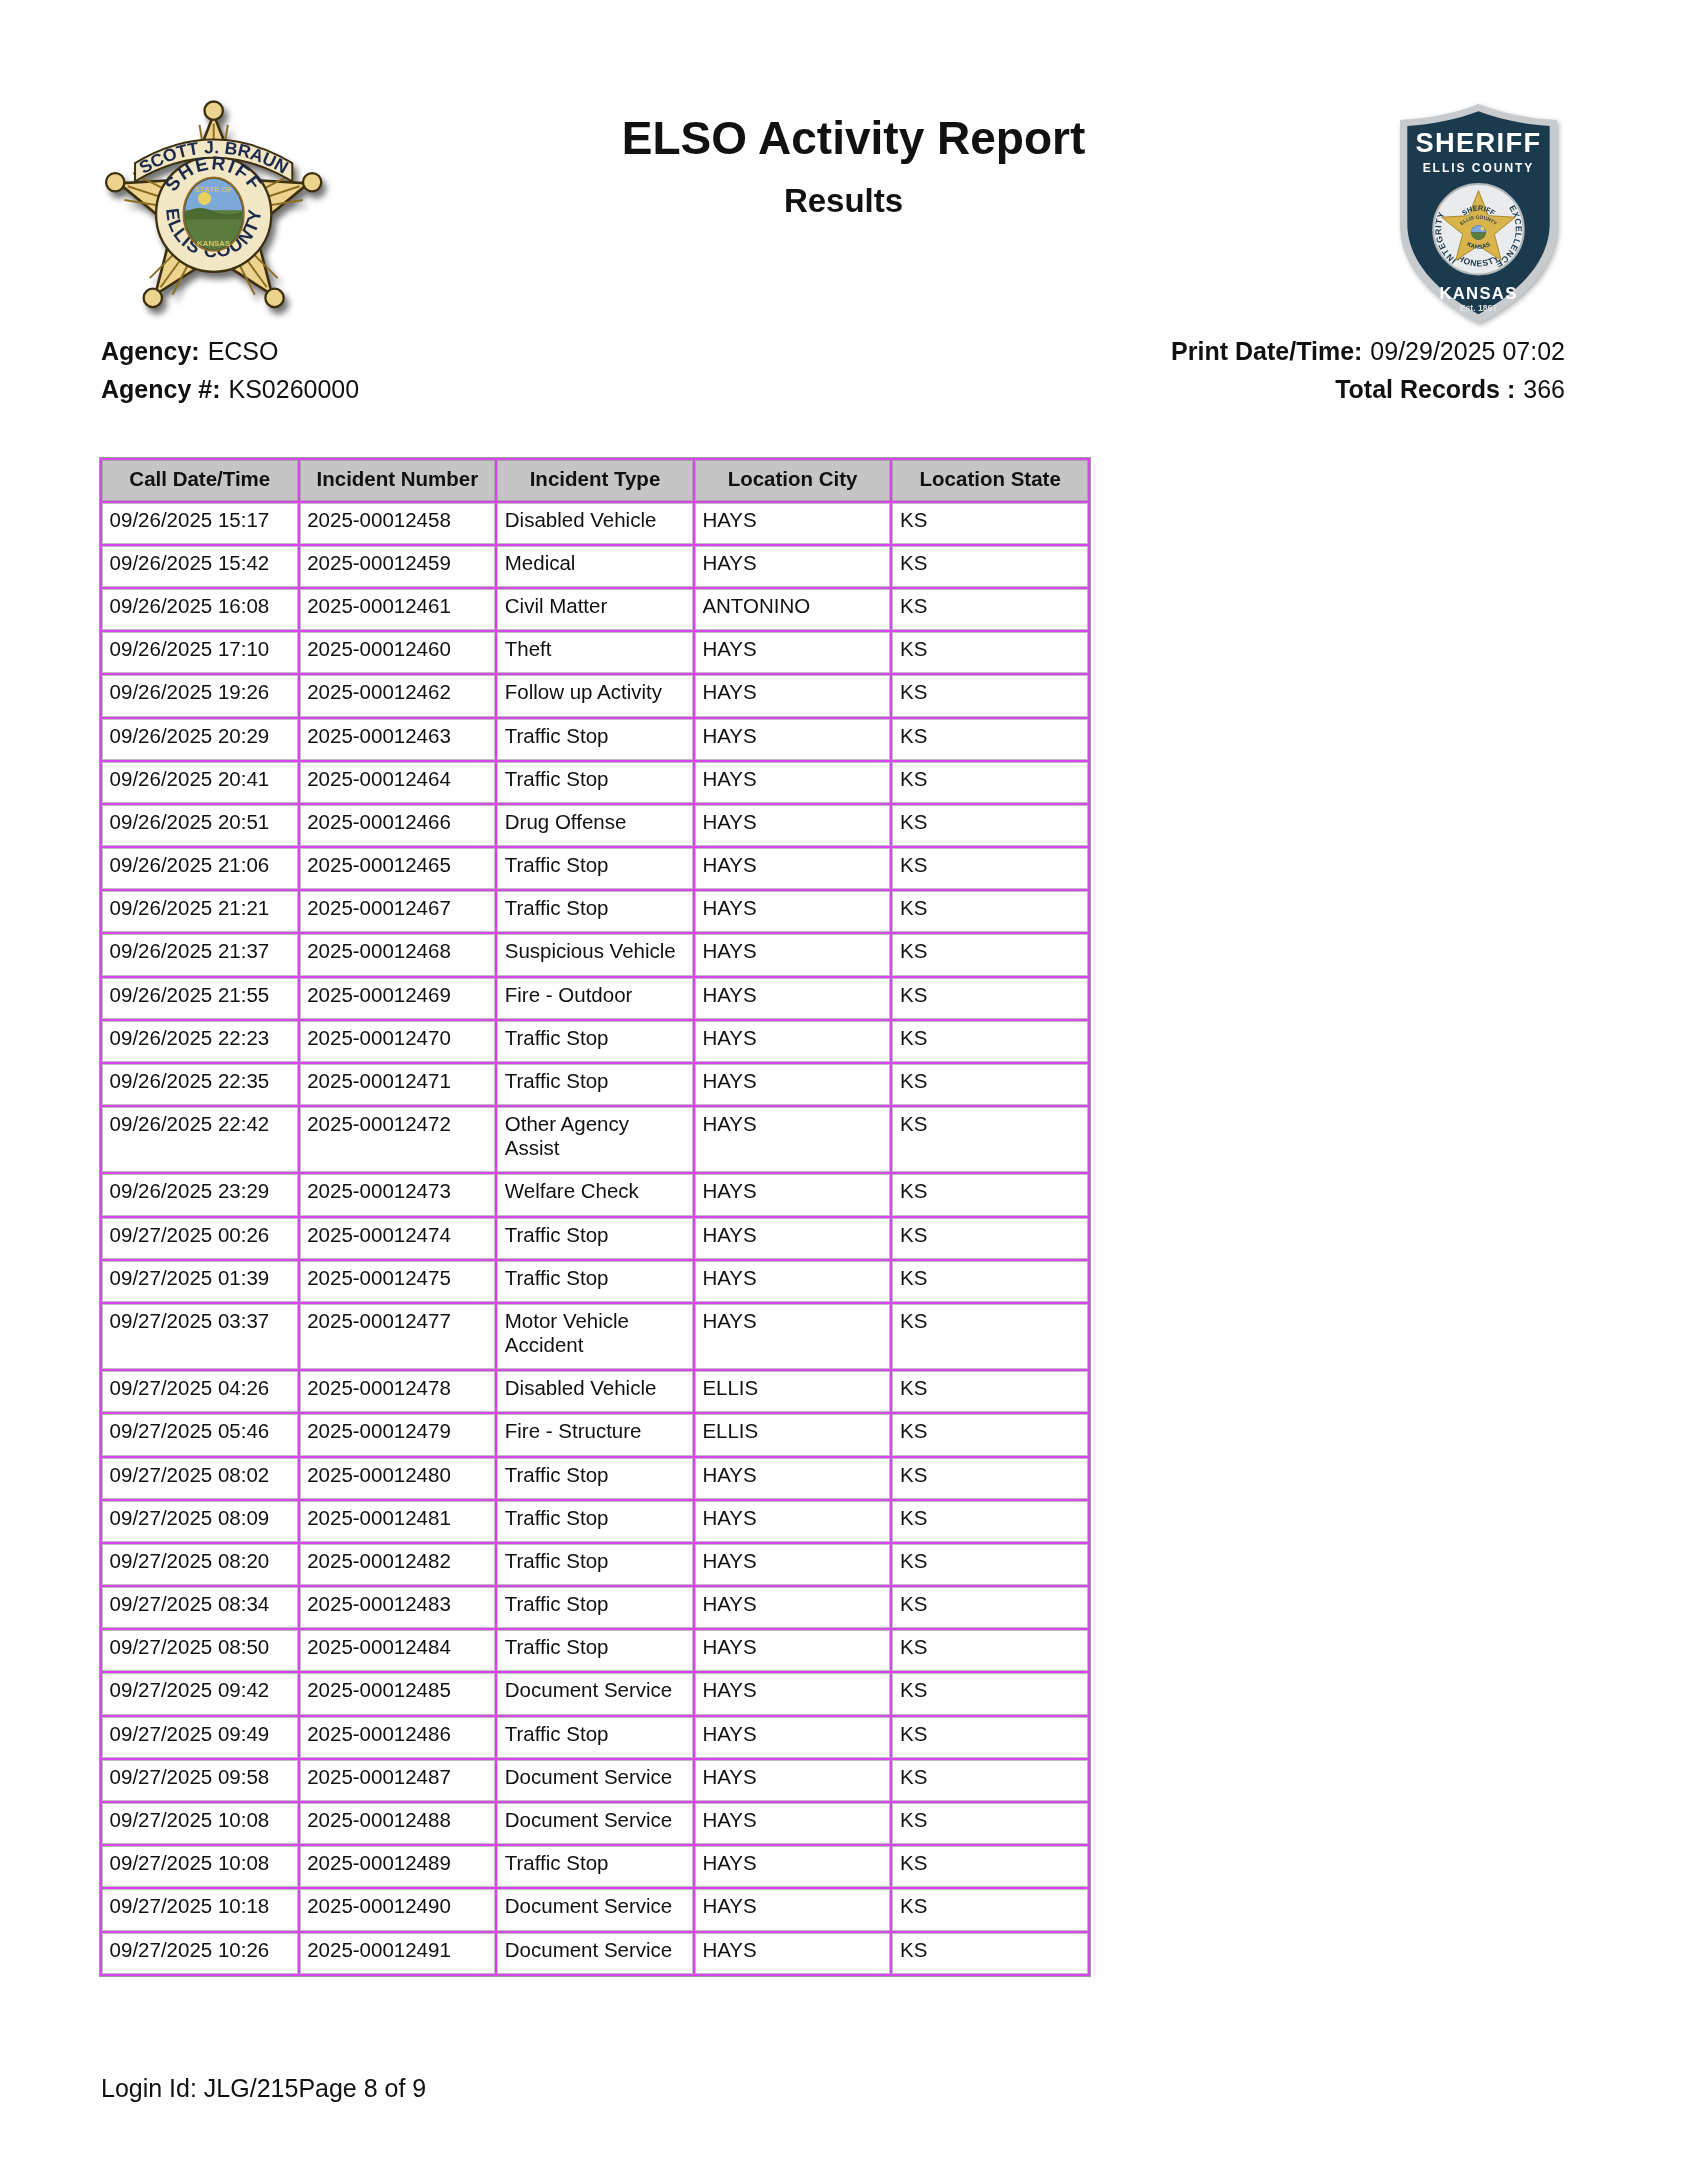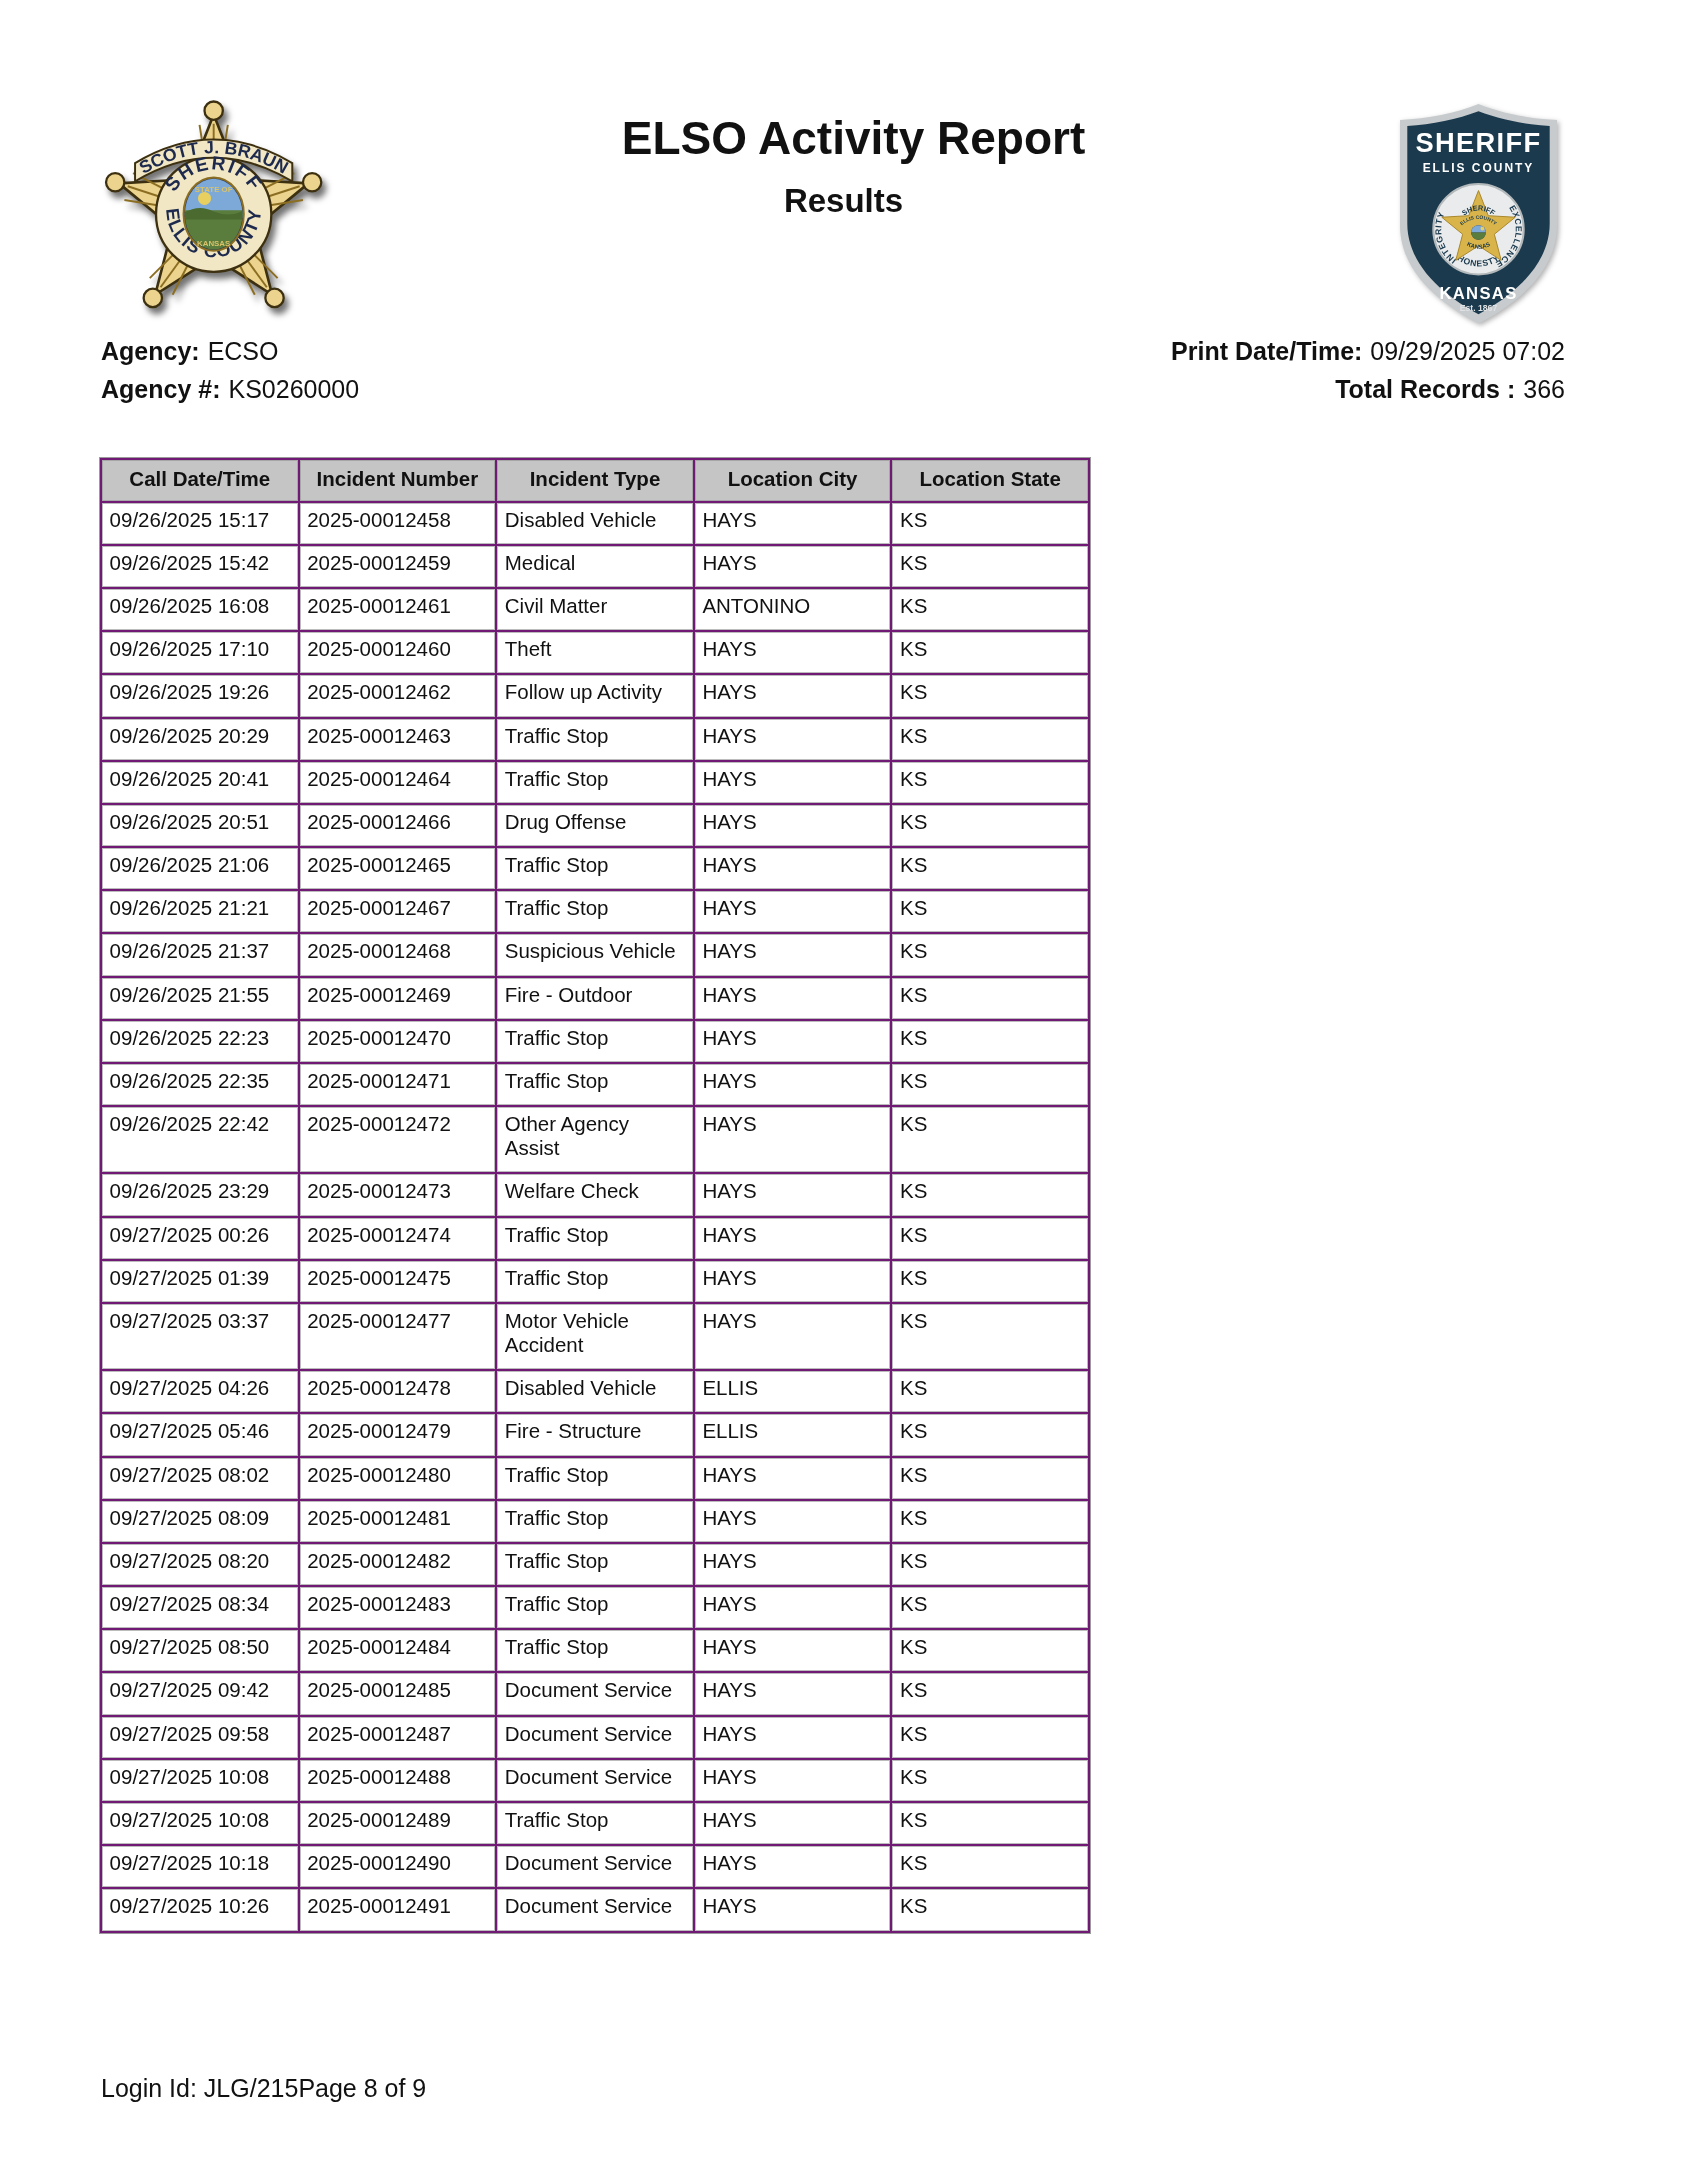--- a/index.html
+++ b/index.html
@@ -25,21 +25,21 @@
     filter: drop-shadow(2px 2.6px 2.6px rgba(0,0,0,0.30));
   }
 
   .agency-block { position: absolute; left: 101px; top: 332px; font-size: 25px; line-height: 38px; }
   .print-block  { position: absolute; right: 122px; top: 332px; font-size: 25px; line-height: 38px; text-align: right; margin-left: 7px; }
   .lbl { font-weight: bold; margin-right: 8px; }
 
   table.report-table {
     position: absolute; left: 99px; top: 457px; width: 992px;
     border-collapse: separate; border-spacing: 2px;
-    background: #701a75; border: 0.7px solid #9b9b9b;
+    background: #d946ef; border: 0.7px solid #9b9b9b;
     table-layout: fixed;
   }
   table.report-table th {
     background: #c5c5c5; border: 0.7px solid #a6a6a6;
     font-size: 20.5px; font-weight: bold; line-height: 24px;
     padding: 6px 2.6px 8.6px; text-align: center; color: #111;
   }
   table.report-table td {
     background: #ffffff; border: 0.7px solid #bcbcbc;
     font-size: 20.5px; line-height: 24px;
@@ -390,20 +390,27 @@
           <td>KS</td>
         </tr>
         <tr>
           <td>09/27/2025 09:42</td>
           <td>2025-00012485</td>
           <td>Document Service</td>
           <td>HAYS</td>
           <td>KS</td>
         </tr>
         <tr>
+          <td>09/27/2025 09:49</td>
+          <td>2025-00012486</td>
+          <td>Traffic Stop</td>
+          <td>HAYS</td>
+          <td>KS</td>
+        </tr>
+        <tr>
           <td>09/27/2025 09:58</td>
           <td>2025-00012487</td>
           <td>Document Service</td>
           <td>HAYS</td>
           <td>KS</td>
         </tr>
         <tr>
           <td>09/27/2025 10:08</td>
           <td>2025-00012488</td>
           <td>Document Service</td>

